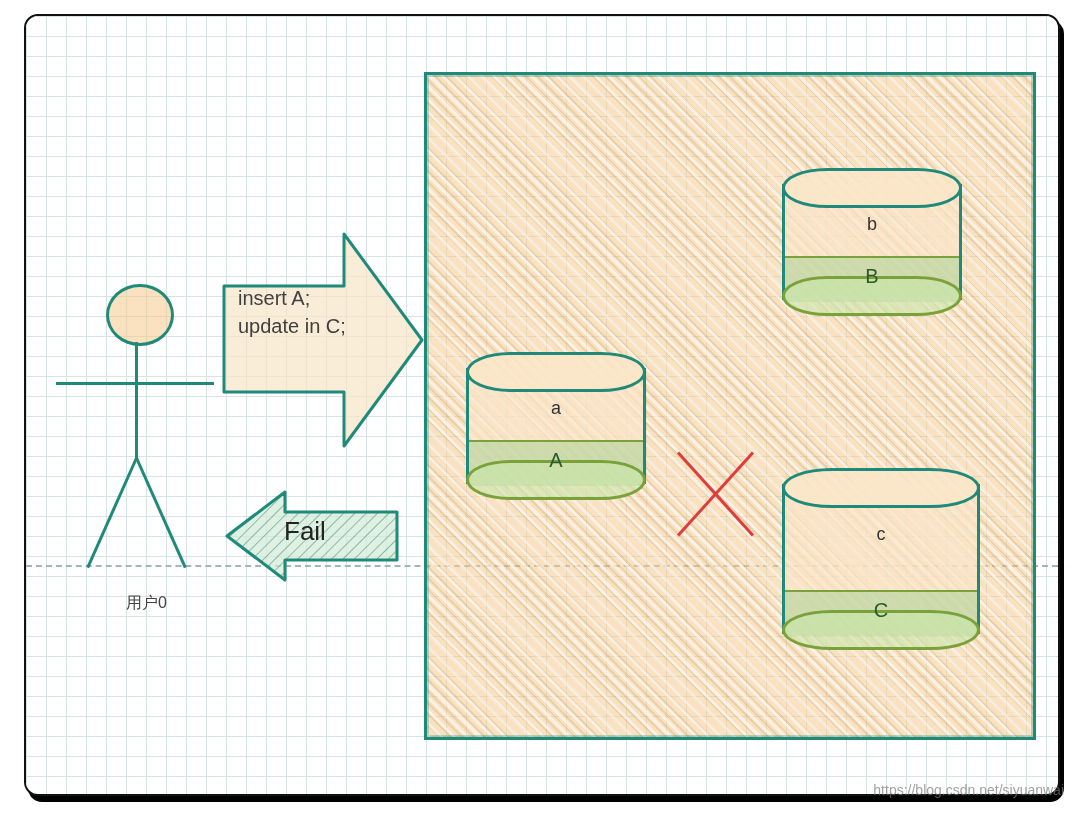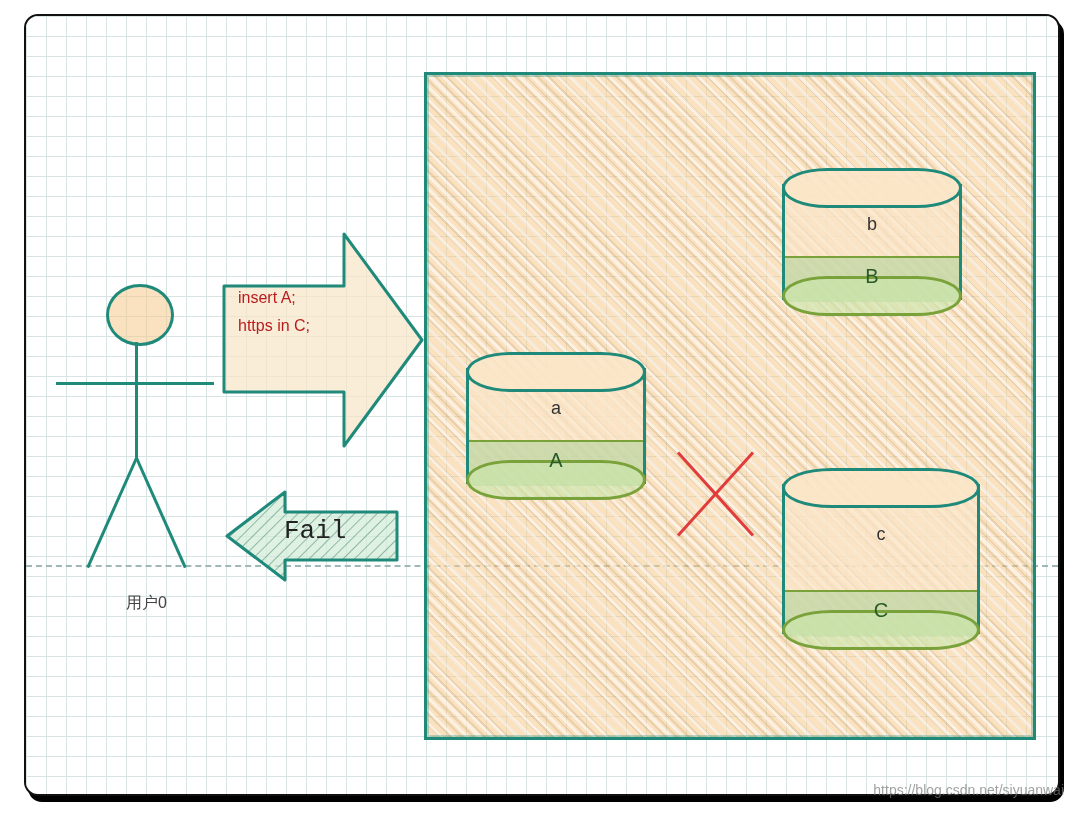--- a/index.html
+++ b/index.html
@@ -91,39 +91,39 @@
     position: absolute;
     left: 190px; top: 208px;
     width: 210px; height: 230px;
     pointer-events: none;
   }
   .arrow-right svg { width: 100%; height: 100%; overflow: visible; }
   .req-text {
     position: absolute;
     left: 212px; top: 268px;
     width: 150px;
-    font-size: 16px;
+    font-size: 20px;
     line-height: 28px;
-    color: #b91c1c;
+    color: #404040;
     font-family: sans-serif;
   }
 
   
   .arrow-left {
     position: absolute;
     left: 195px; top: 472px;
     width: 180px; height: 96px;
   }
   .arrow-left svg { width: 100%; height: 100%; overflow: visible; }
   .fail-text {
     position: absolute;
     left: 258px; top: 500px;
     font-size: 26px;
     color: #222;
-    font-family: Liberation Mono, monospace;
+    font-family: Liberation Sans, sans-serif;
   }
 
   
   .db {
     position: absolute;
     width: 180px;
     height: 148px;
   }
   .db .barrel {
     position: absolute;
@@ -209,21 +209,21 @@
   </div>
   <div class="user-label">用户0</div>
 
   <div class="arrow-right">
     <svg viewBox="0 0 210 230">
       <path d="M8 62 L128 62 L128 10 L206 116 L128 222 L128 168 L8 168 Z" fill="rgba(248,230,200,0.7)" stroke="#1f8a7a" stroke-width="3" stroke-linejoin="round"></path>
     </svg>
   </div>
   <div class="req-text">
     <div>insert A;</div>
-    <div>https in C;</div>
+    <div>update in C;</div>
   </div>
 
   <div class="arrow-left">
     <svg viewBox="0 0 180 96">
       <defs>
         <pattern id="hatchp" width="8" height="8" patternUnits="userSpaceOnUse" patternTransform="rotate(45)">
           <rect width="8" height="8" fill="rgba(210,235,215,0.7)"></rect>
           <line x1="0" y1="0" x2="0" y2="8" stroke="rgba(60,130,100,0.5)" stroke-width="2"></line>
         </pattern>
       </defs>

